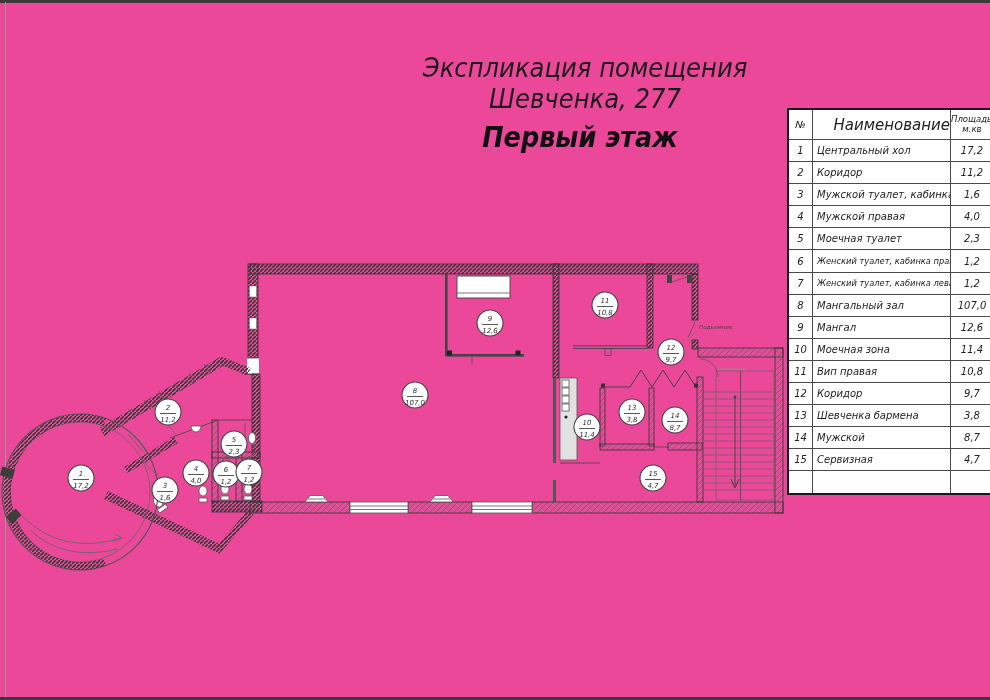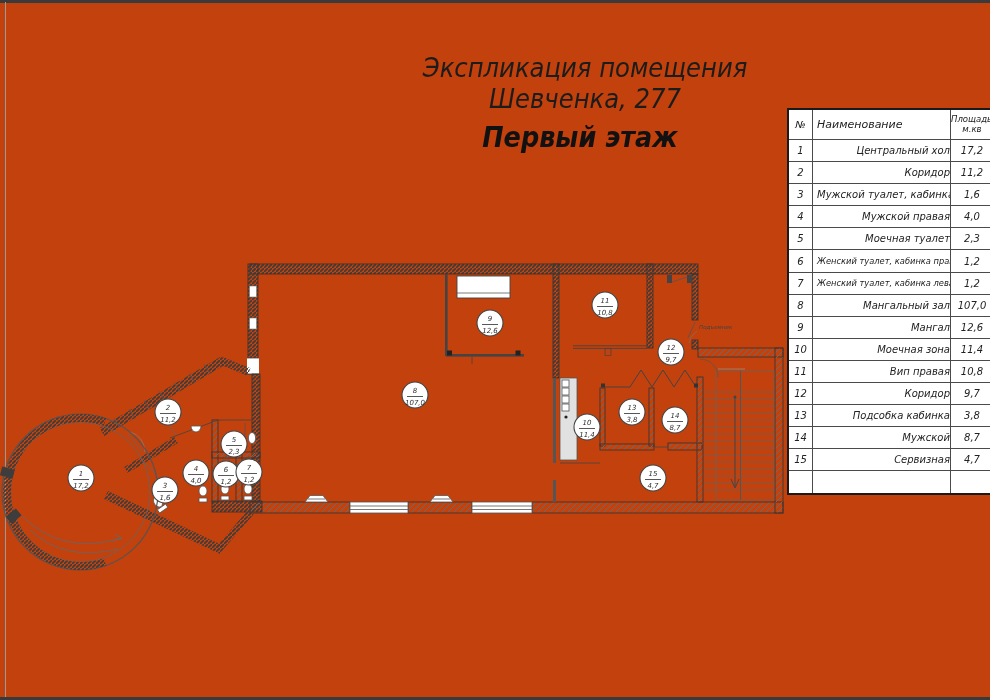--- a/index.html
+++ b/index.html
@@ -1,16 +1,16 @@
 <!DOCTYPE html>
 <html><head>
 <meta charset="utf-8">
 <style>
   html,body{margin:0;padding:0;background:#fff;}
-  .sheet{position:relative;width:990px;height:700px;background:#c2410c;overflow:hidden;
+  .sheet{position:relative;width:990px;height:700px;background:#ec4899;overflow:hidden;
          font-family:"DejaVu Sans",sans-serif;}
   .frame-top{position:absolute;left:0;top:0;width:990px;height:2.5px;background:#3a3a3a;}
   .frame-bottom{position:absolute;left:0;top:697px;width:990px;height:3px;background:#3a3a3a;}
   .frame-left{position:absolute;left:5px;top:2px;width:1.2px;height:695px;background:#9a9a9a;}
 
   .title{position:absolute;left:330px;top:52px;width:510px;text-align:center;
          font-style:italic;font-size:27px;color:#1c1c1c;transform:scaleX(.9);}
   .subtitle{position:absolute;left:430px;top:120px;width:300px;text-align:center;
          font-style:italic;font-weight:bold;font-size:29px;color:#111;transform:scaleX(.88);}
 
@@ -20,23 +20,23 @@
   .lblt{font:italic 7px "DejaVu Sans",sans-serif;text-anchor:middle;fill:#2e2e2e;}
   .ann{font:italic 5.5px "DejaVu Sans",sans-serif;fill:#444;}
 
   table.expl{position:absolute;left:787px;top:108px;width:198px;border-collapse:collapse;
         table-layout:fixed;background:#fff;border:2px solid #1a1a1a;}
   table.expl td,table.expl th{border:1px solid #4a4a4a;font-style:italic;color:#222;
         overflow:hidden;white-space:nowrap;padding:0;}
   table.expl th{height:29px;font-weight:normal;}
   table.expl td{height:21.1px;}
   .col-num{width:23px;text-align:center;font-size:10px;}
-  .col-name{width:133px;text-align:right;padding-left:4px!important;font-size:10px;}
+  .col-name{width:133px;text-align:left;padding-left:4px!important;font-size:10px;}
   .col-area{width:42px;text-align:center;font-size:10px;}
-  th.col-name{text-align:left;font-size:11px;}
+  th.col-name{text-align:right;font-size:15px;}
   th.col-area{font-size:8.5px;white-space:normal!important;line-height:1.1;}
   td.small{font-size:8.3px;}
 </style>
 </head>
 <body>
 
 <div class="sheet">
   <div class="frame-top"></div>
   <div class="frame-bottom"></div>
   <div class="frame-left"></div>
@@ -399,21 +399,21 @@
           <td class="col-name">Вип правая</td>
           <td class="col-area">10,8</td>
         </tr>
         <tr>
           <td class="col-num">12</td>
           <td class="col-name">Коридор</td>
           <td class="col-area">9,7</td>
         </tr>
         <tr>
           <td class="col-num">13</td>
-          <td class="col-name">Подсобка кабинка</td>
+          <td class="col-name">Шевченка бармена</td>
           <td class="col-area">3,8</td>
         </tr>
         <tr>
           <td class="col-num">14</td>
           <td class="col-name">Мужской</td>
           <td class="col-area">8,7</td>
         </tr>
         <tr>
           <td class="col-num">15</td>
           <td class="col-name">Сервизная</td>

